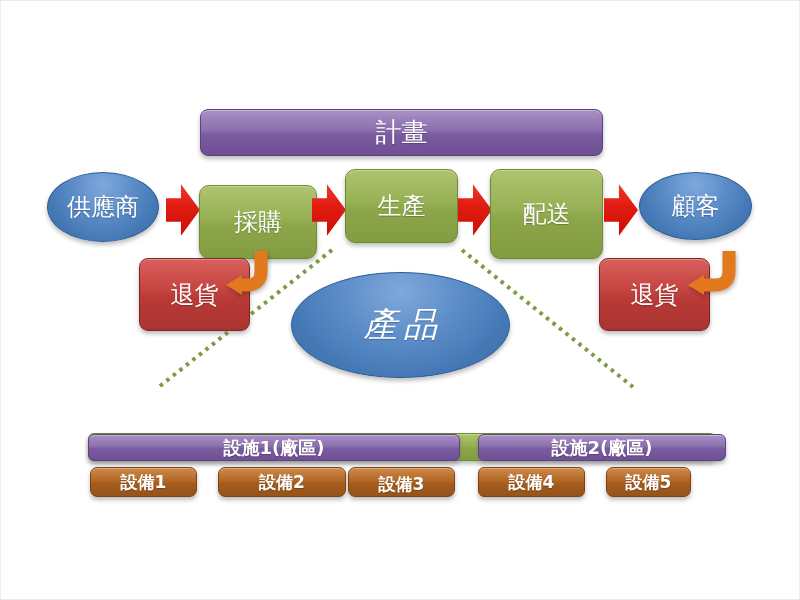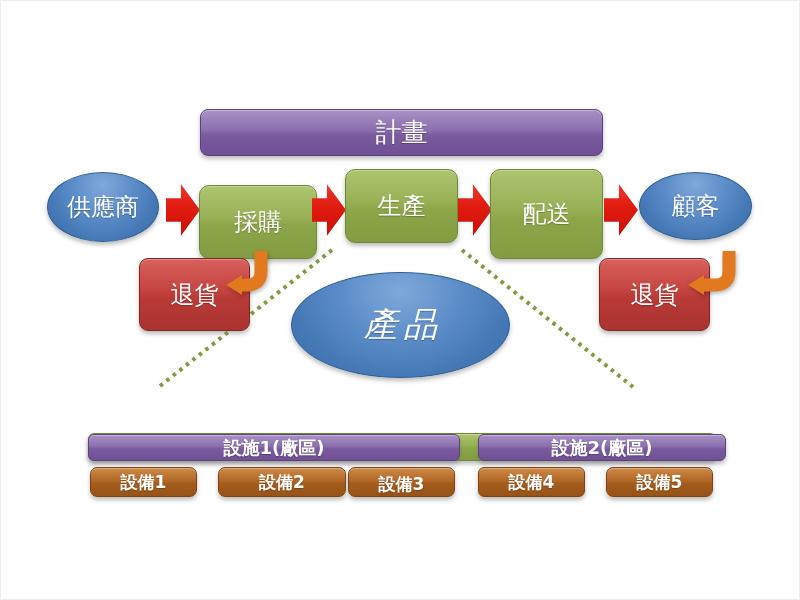--- a/index.html
+++ b/index.html
@@ -140,17 +140,17 @@
   </div>
   <div class="shape brown f17" style="left:218px;top:467px;width:128px;height:30px;">
     <span>設備2</span>
   </div>
   <div class="shape brown f17" style="left:348px;top:467px;width:107px;height:30px;align-items:flex-end;">
     <span>設備3</span>
   </div>
   <div class="shape brown f17" style="left:478px;top:467px;width:107px;height:30px;border-radius:6px;">
     <span>設備4</span>
   </div>
-  <div class="shape brown f17" style="left:606px;top:467px;width:107px;height:30px;">
+  <div class="shape brown f17" style="left:606px;top:467px;width:85px;height:30px;">
     <span>設備5</span>
   </div>
 
 </div>
 
 </body></html>

